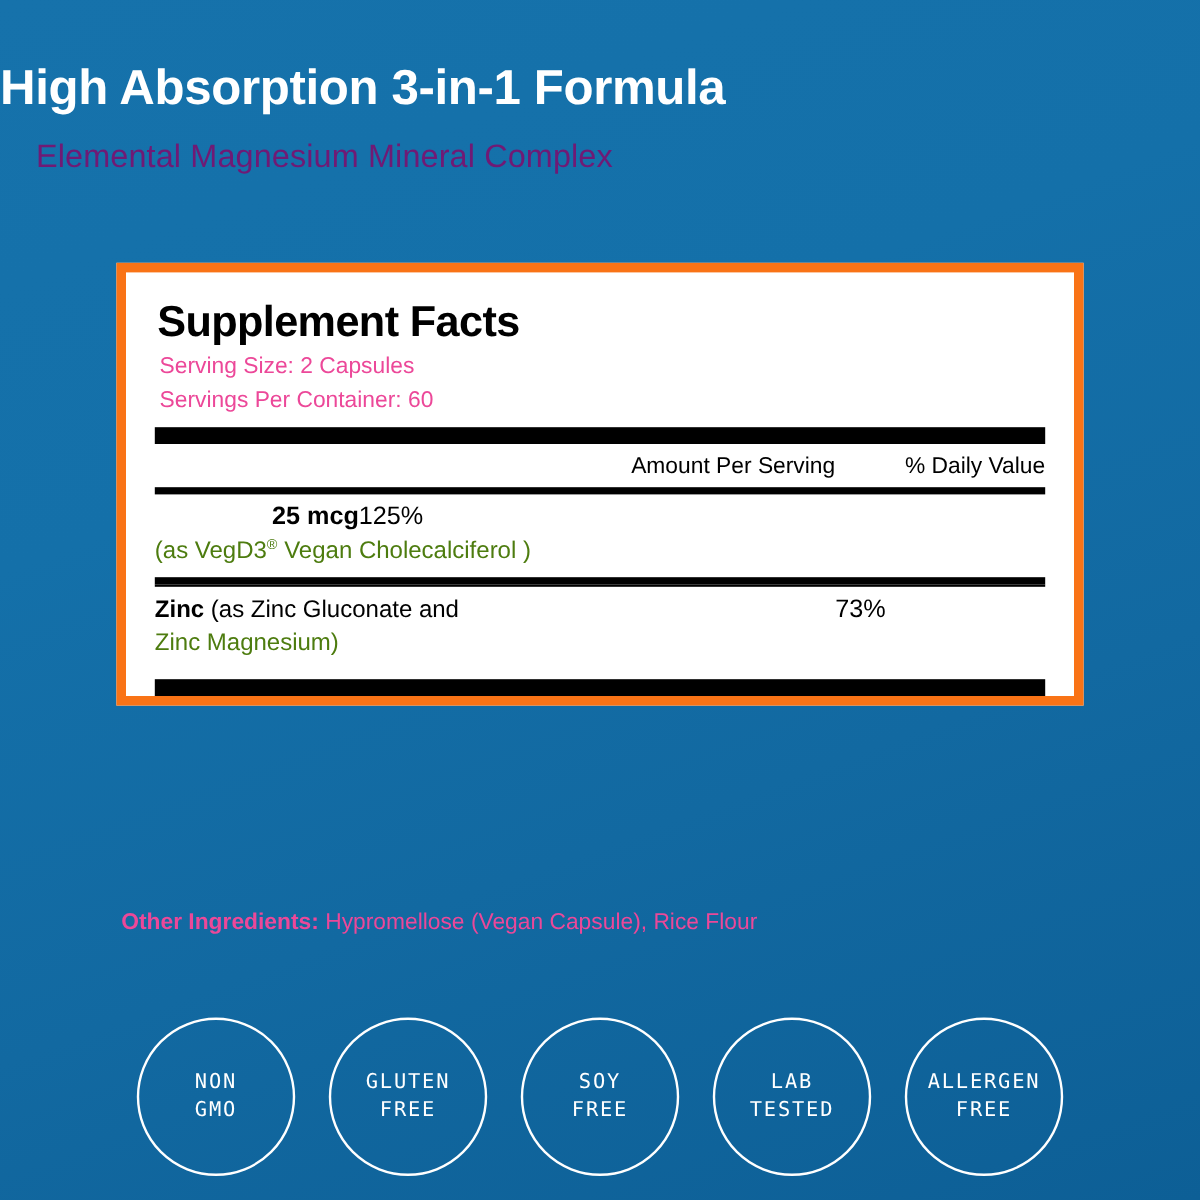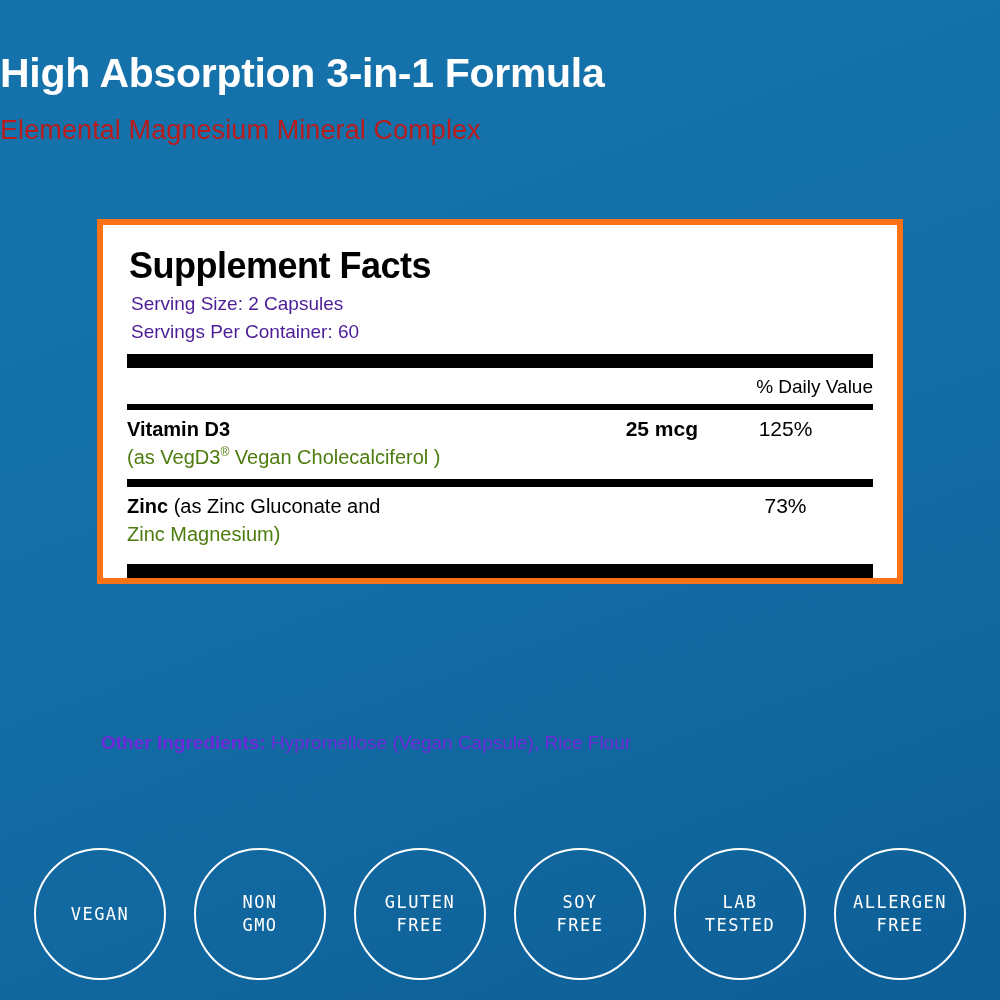--- a/index.html
+++ b/index.html
@@ -21,47 +21,48 @@
   }
   .header h1 {
     margin: 0;
     color: #ffffff;
     font-size: 41px;
     font-weight: bold;
     letter-spacing: -0.3px;
   }
   .header h2 {
     margin: 18px 0 0 0;
-    color: #b91c1c;
+    color: #701a75;
     font-size: 27px;
     font-weight: normal;
     letter-spacing: 0.1px;
+    padding-left: 30px;
   }
 
   
   .panel {
     position: absolute;
     left: 97px;
     top: 219px;
     width: 806px;
     background: #ffffff;
-    border: 6px solid #f97316;
+    border: 8px solid #f97316;
     box-sizing: border-box;
     padding: 14px 24px 0 24px;
   }
   .panel-title {
     font-size: 36px;
     font-weight: bold;
     color: #000;
     margin: 6px 0 4px 2px;
     letter-spacing: -0.5px;
   }
   .serving-line {
     font-size: 19px;
-    color: #4c1d95;
+    color: #ec4899;
     margin: 2px 0 0 4px;
     line-height: 1.35;
   }
   .rule-thick {
     height: 14px;
     background: #000;
     margin: 10px 0 0 0;
   }
   .rule-med {
     height: 6px;
@@ -112,41 +113,41 @@
     font-weight: bold;
   }
   .nutrient-row .amount {
     width: 170px;
     text-align: right;
     font-weight: bold;
     font-size: 21px;
   }
   .nutrient-row .daily {
     width: 175px;
-    text-align: center;
+    text-align: left;
     font-size: 21px;
   }
   .sub {
     font-size: 20px;
     color: #4d7c0f;
     line-height: 1.45;
     margin-top: 2px;
   }
   .sup {
     font-size: 12px;
     vertical-align: super;
   }
 
   
   .other {
     position: absolute;
     left: 101px;
-    top: 732px;
+    top: 758px;
     font-size: 19px;
-    color: #6d28d9;
+    color: #ec4899;
   }
   .other b { font-weight: bold; }
 
   
   .badges {
     position: absolute;
     left: 0;
     top: 848px;
     width: 1000px;
     display: flex;
@@ -179,28 +180,28 @@
 </div>
 
 <div class="panel">
   <div class="panel-title">Supplement Facts</div>
   <div class="serving-line">Serving Size: 2 Capsules</div>
   <div class="serving-line">Servings Per Container:  60</div>
 
   <div class="rule-thick"></div>
 
   <div class="col-head">
+    <div class="amt">Amount Per Serving</div>
     <div class="dv">% Daily Value</div>
   </div>
 
   <div class="rule-med"></div>
 
   <div class="nutrient">
     <div class="nutrient-row">
-      <div class="nm"><b>Vitamin D3</b></div>
       <div class="amount">25 mcg</div>
       <div class="daily">125%</div>
     </div>
     <div class="sub"><span>(as VegD3</span><span class="sup">®</span><span> Vegan Cholecalciferol )</span></div>
   </div>
 
   <div class="rule-med"></div>
 
 
   <div class="rule-thin"></div>
@@ -215,24 +216,20 @@
 
   <div class="rule-bottom"></div>
 </div>
 
 <div class="other">
   <b>Other Ingredients:</b><span> Hypromellose (Vegan Capsule), Rice Flour</span>
 </div>
 
 <div class="badges">
   <div class="badge">
-    <span>VEGAN</span>
-    <span></span>
-  </div>
-  <div class="badge">
     <span>NON</span>
     <span>GMO</span>
   </div>
   <div class="badge">
     <span>GLUTEN</span>
     <span>FREE</span>
   </div>
   <div class="badge">
     <span>SOY</span>
     <span>FREE</span>

